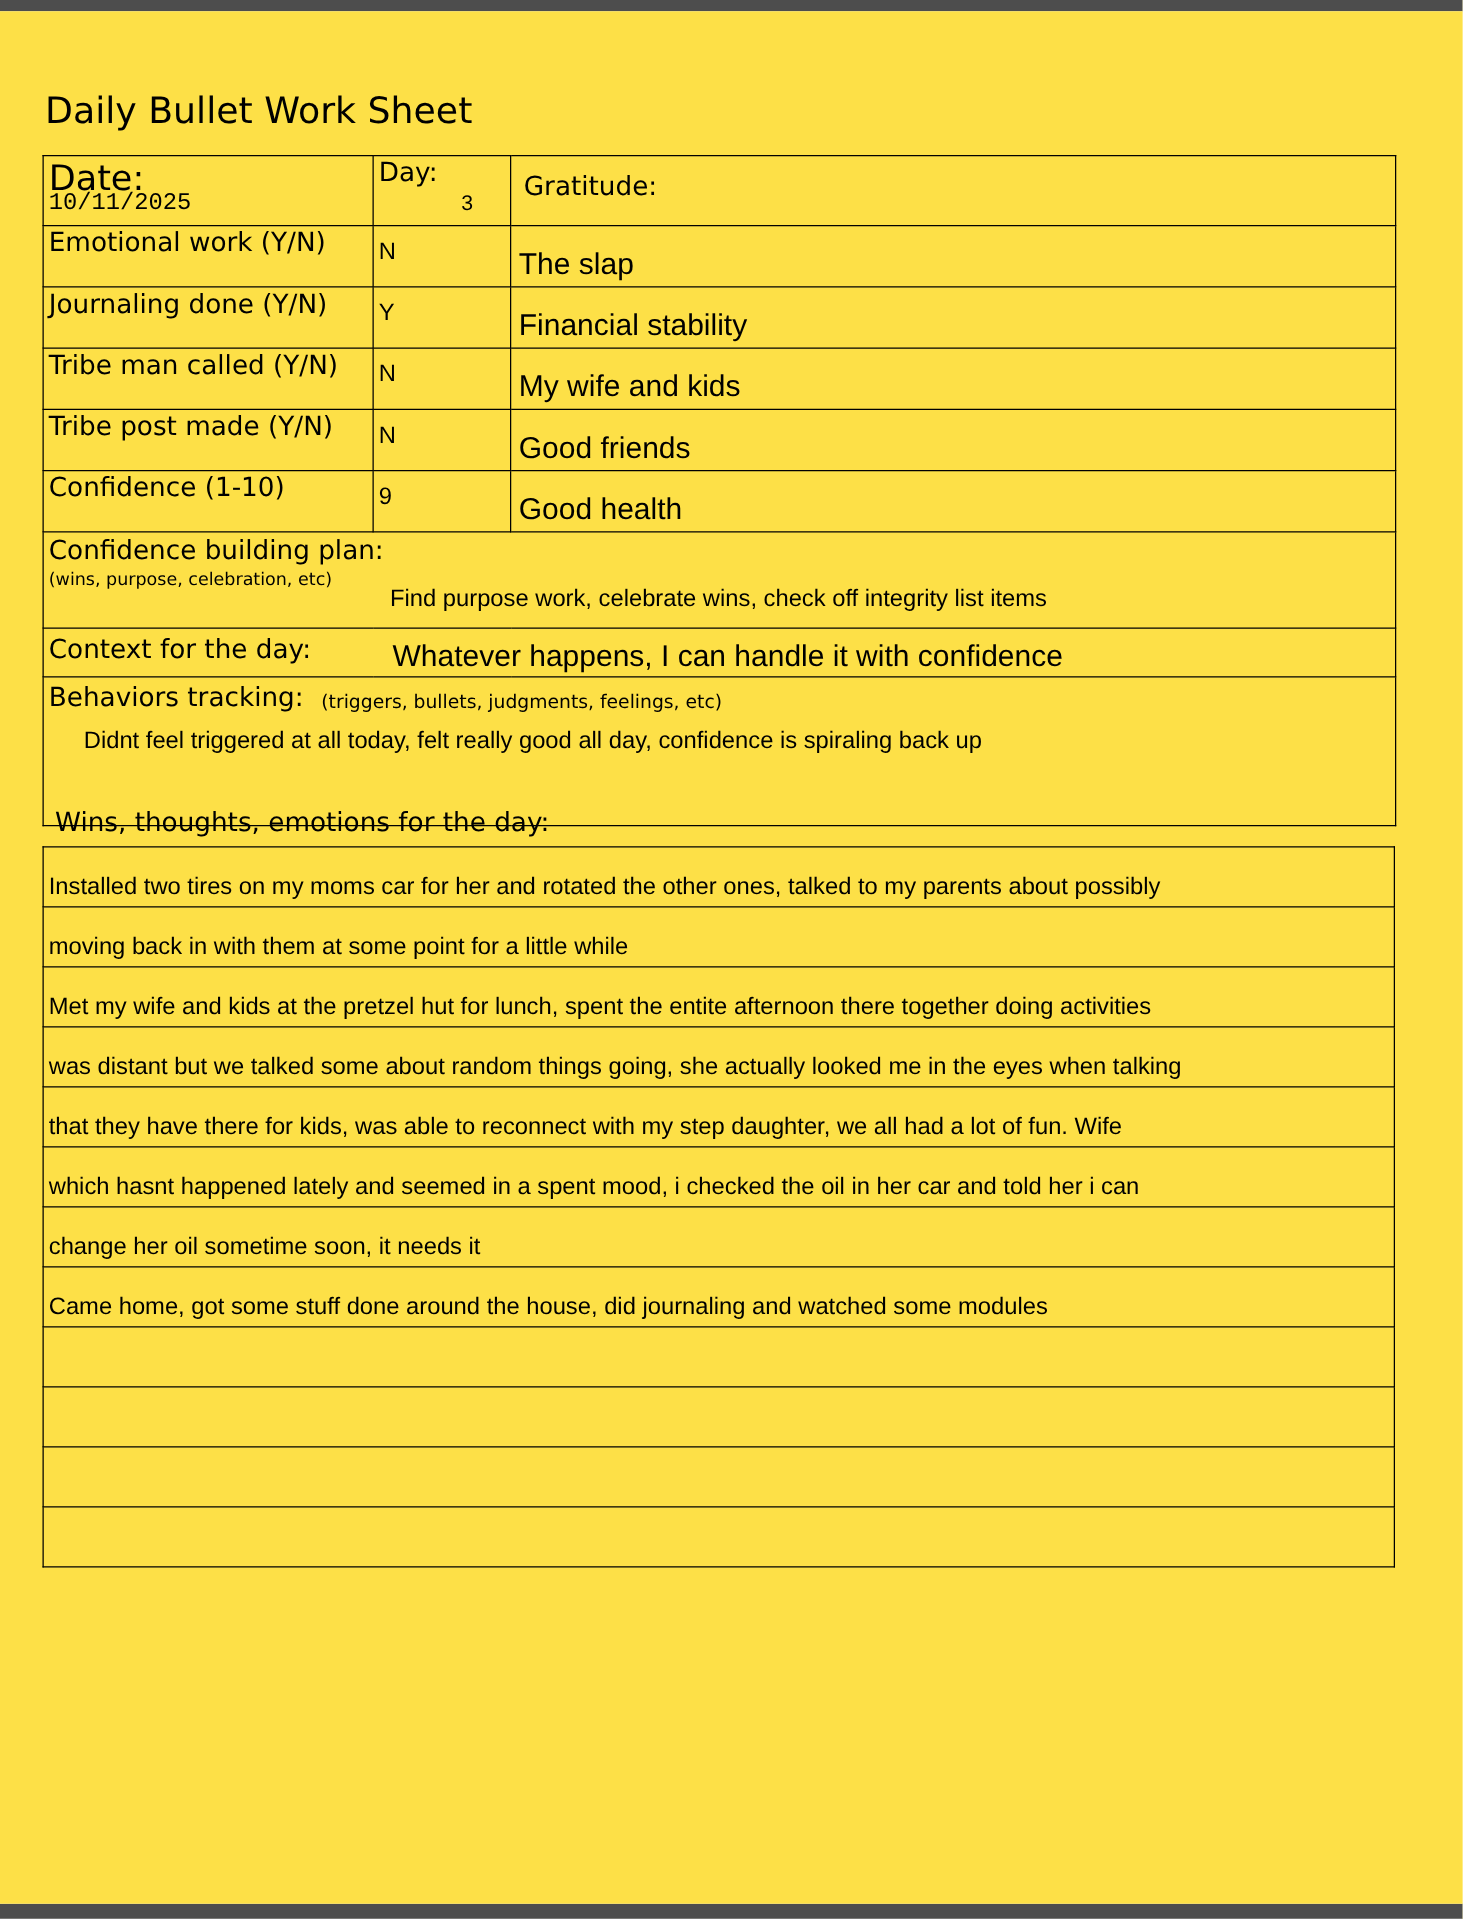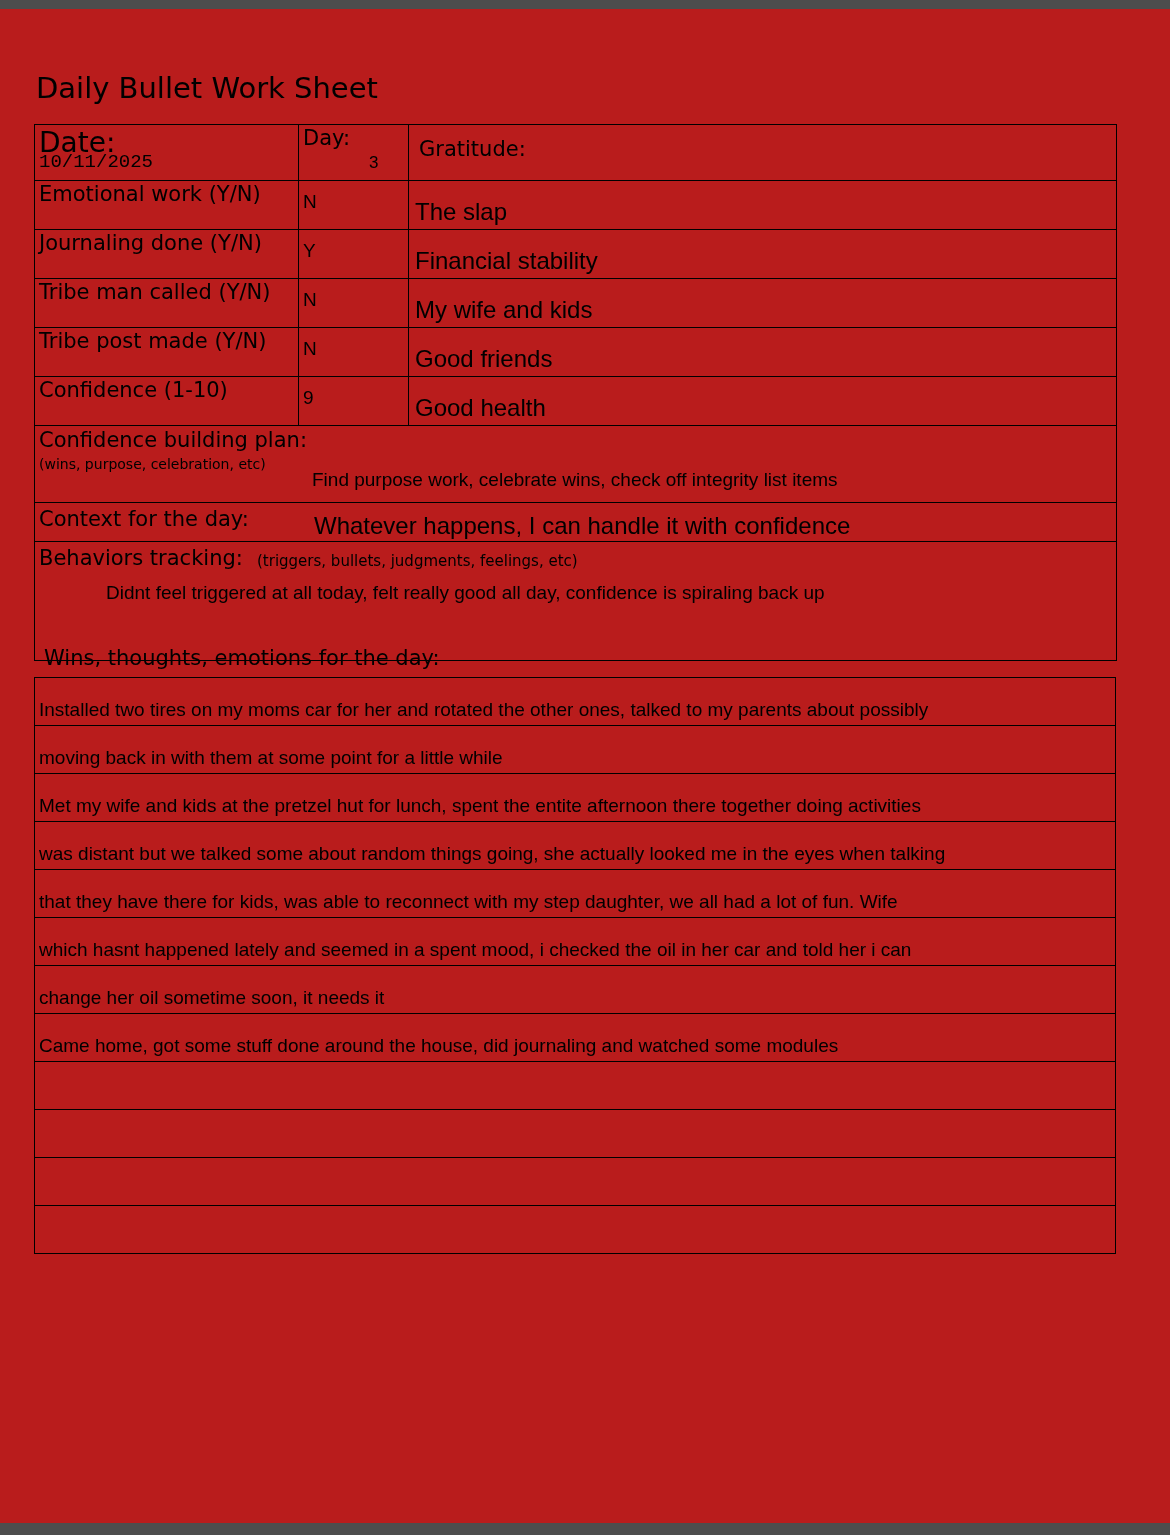--- a/index.html
+++ b/index.html
@@ -27,21 +27,21 @@
     width: 1170px;
     height: 12px;
     background: #4d4d4d;
   }
   .page {
     position: absolute;
     top: 9px;
     left: 0;
     width: 1170px;
     height: 1514px;
-    background: #b91c1c;
+    background: #fde047;
   }
   .sheet-title {
     position: absolute;
     left: 36px;
     top: 62px;
     font-family: "DejaVu Sans", sans-serif;
     font-size: 29px;
     font-weight: normal;
     color: #000;
     letter-spacing: 0px;
@@ -159,21 +159,20 @@
     position: absolute;
     left: 222px;
     top: 10px;
   }
   .behaviors-val {
     font-family: "Liberation Sans", sans-serif;
     font-size: 19px;
     position: absolute;
     left: 32px;
     top: 40px;
-    margin-left: 39px;
   }
   
   .wins-title {
     position: absolute;
     left: 44px;
     top: 637px;
     font-family: "DejaVu Sans", sans-serif;
     font-size: 21px;
     color: #000;
   }

